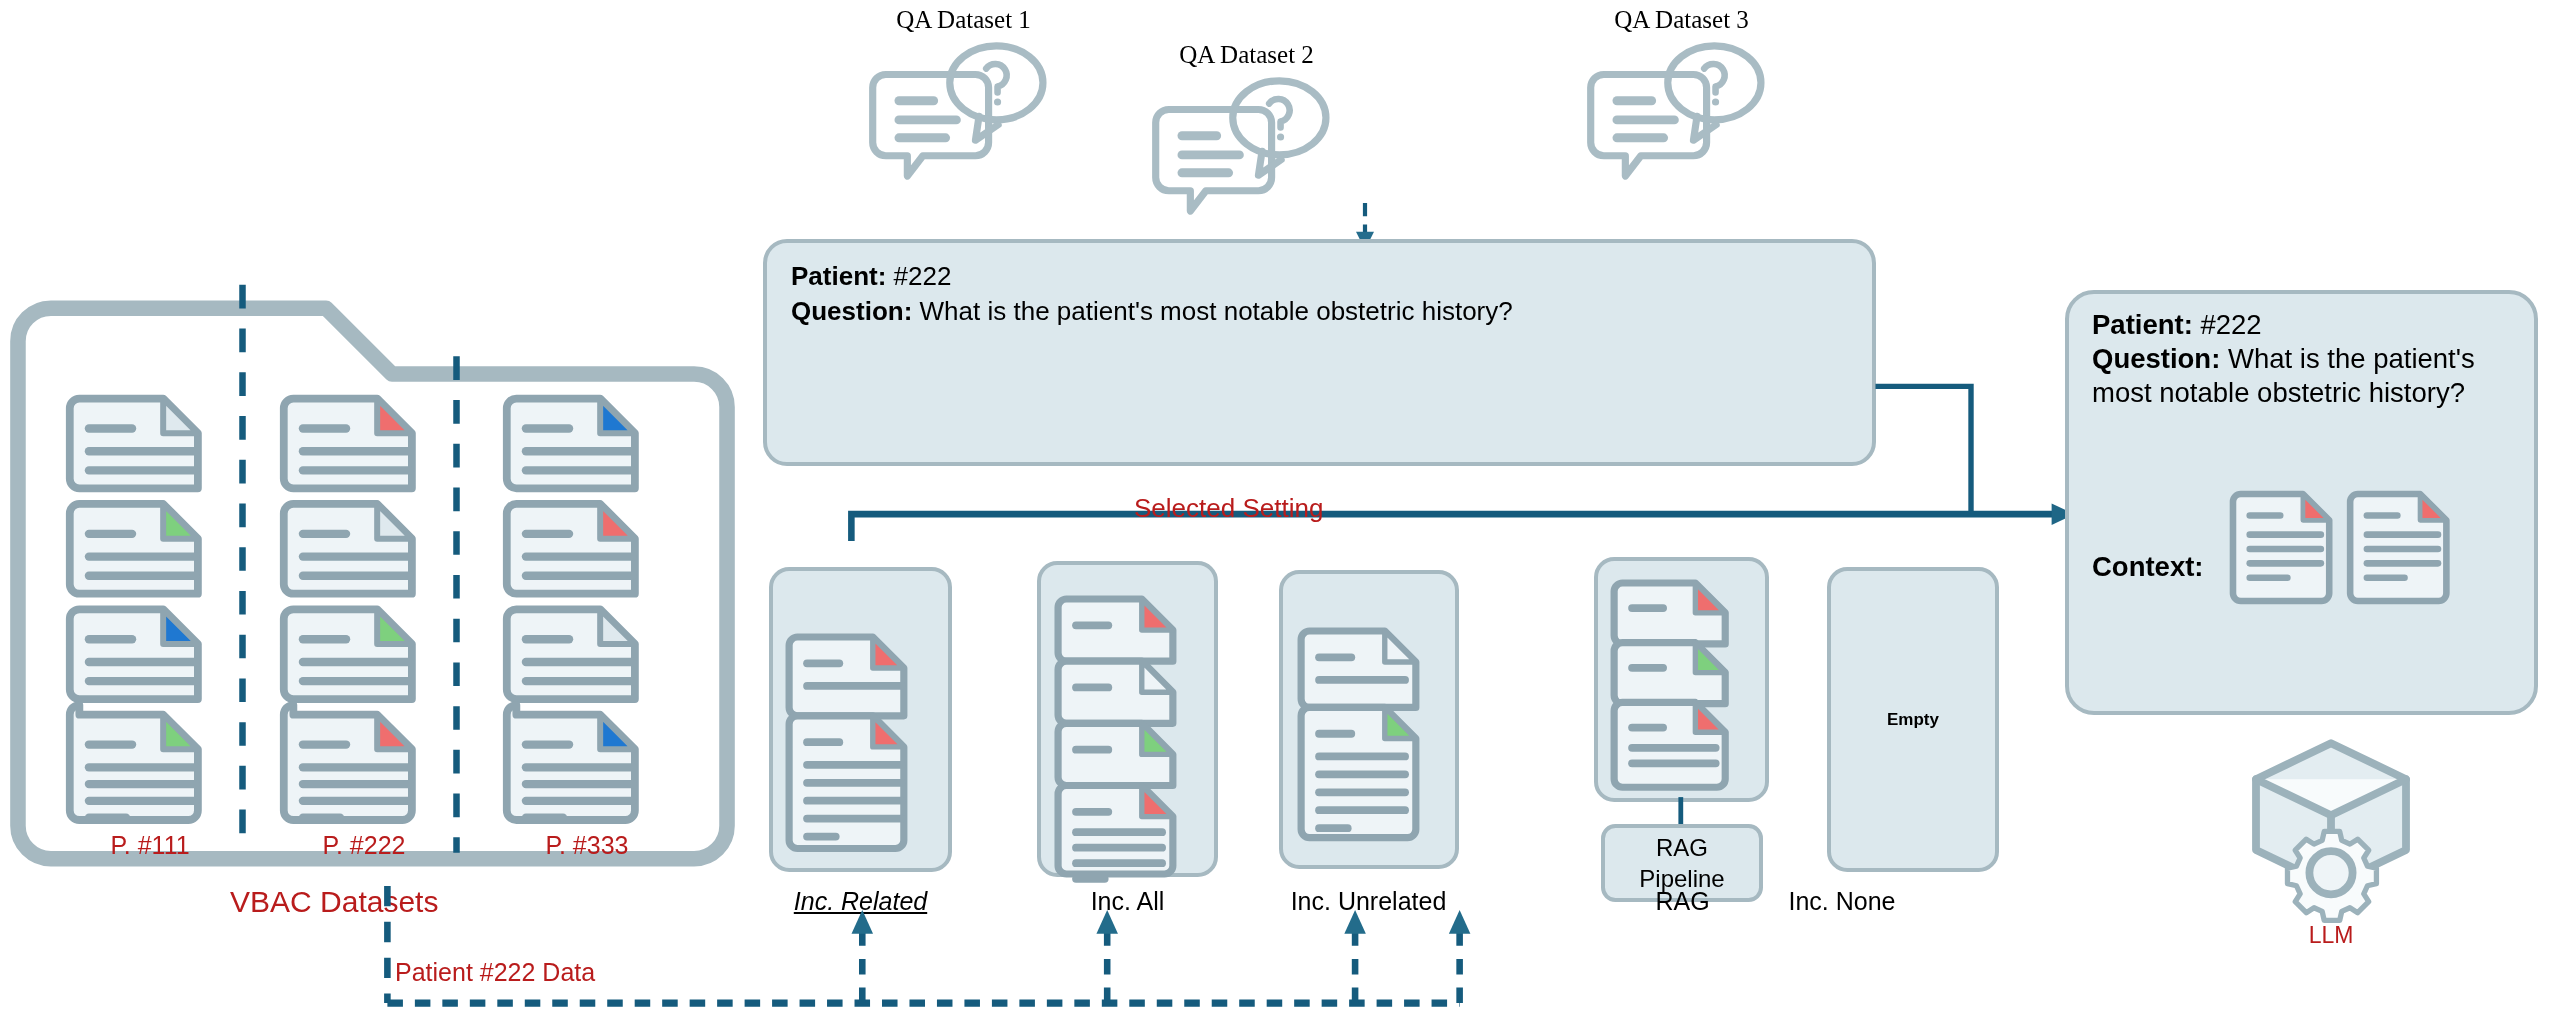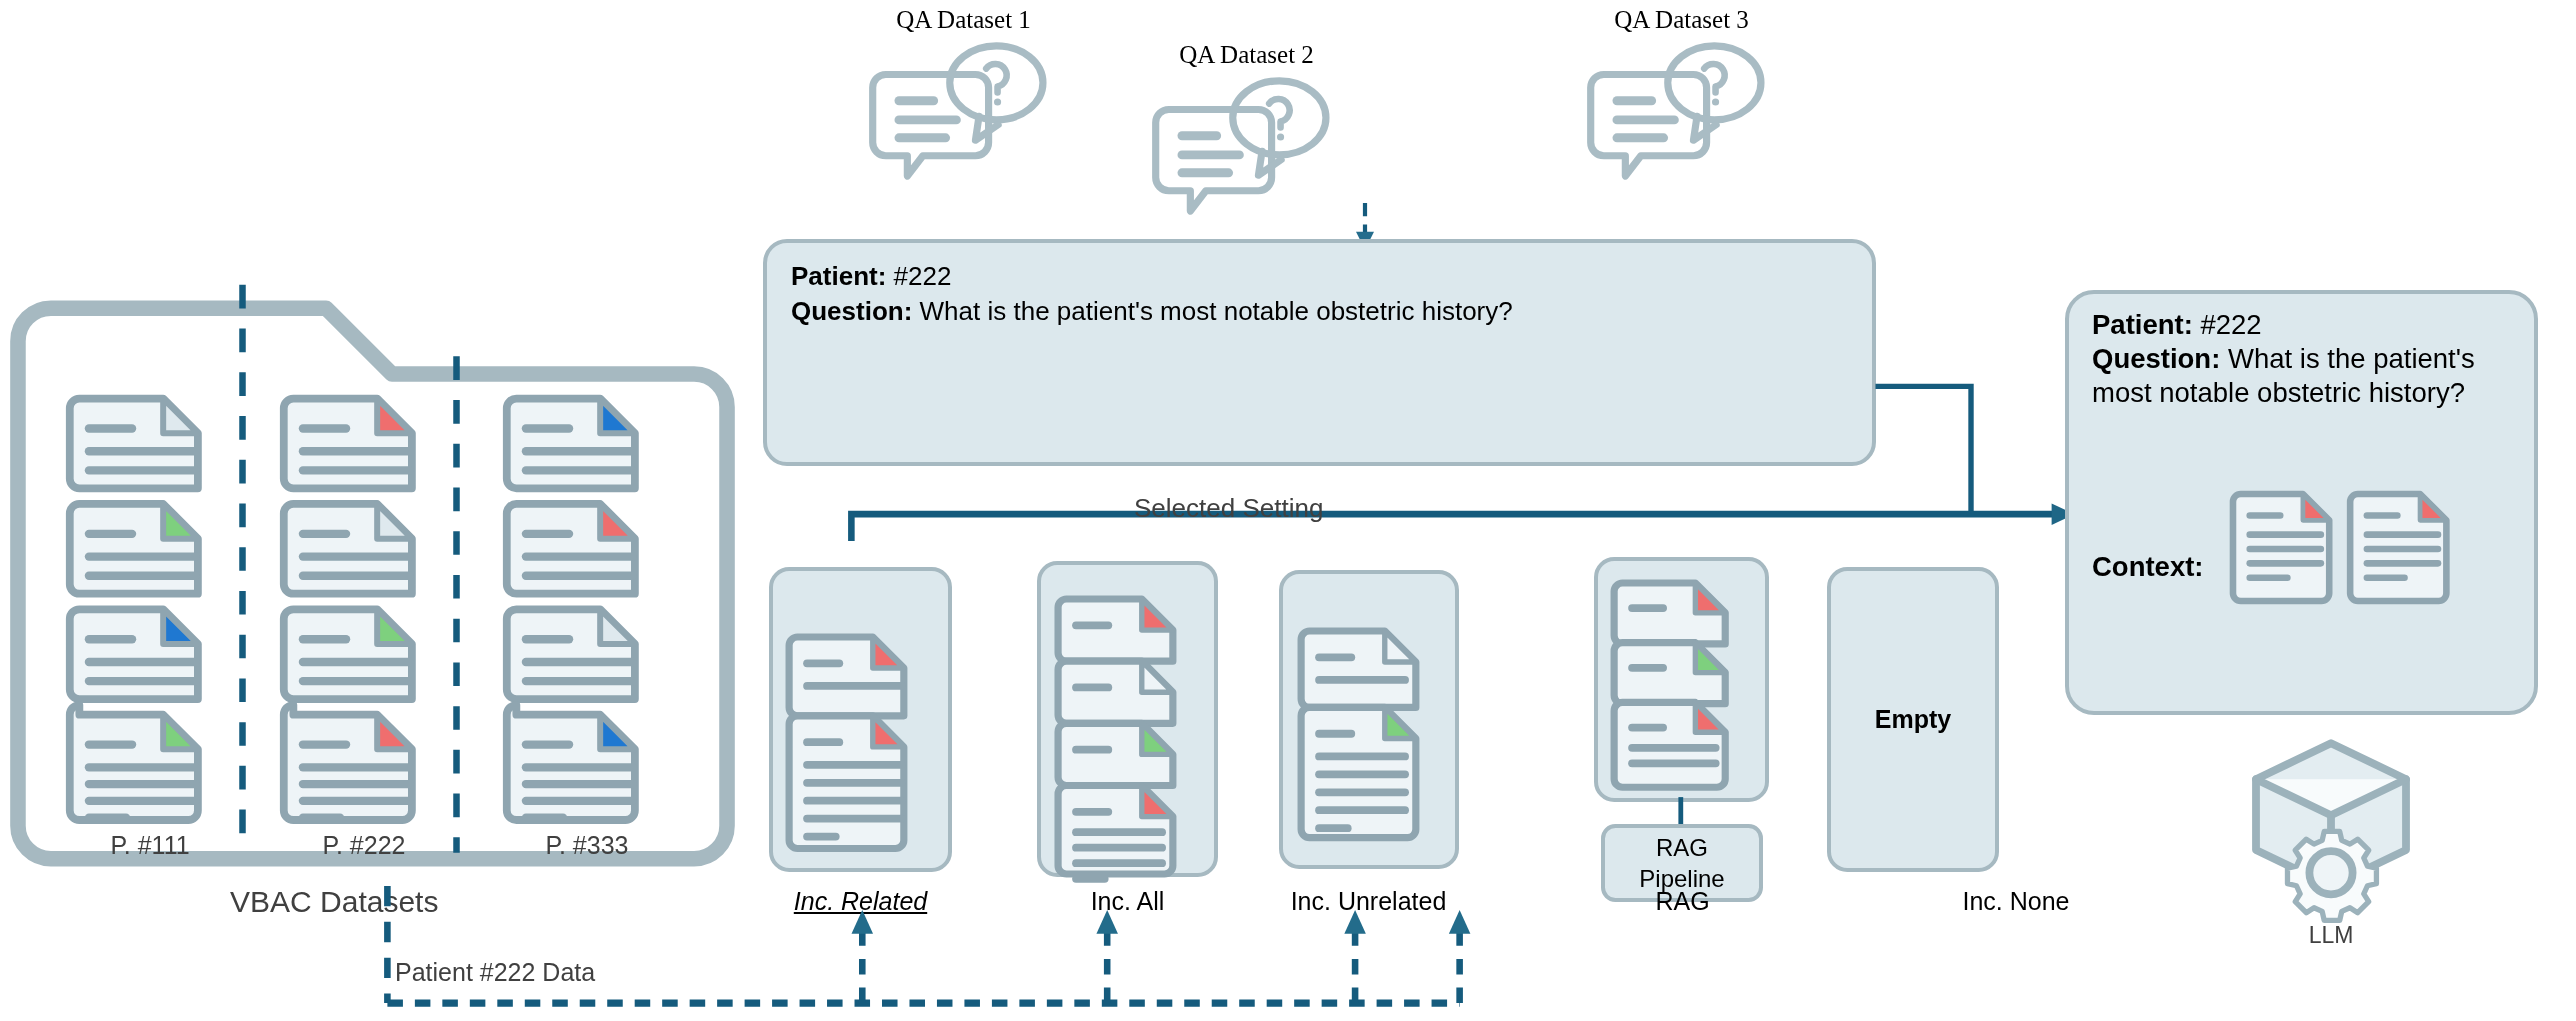--- a/index.html
+++ b/index.html
@@ -2,21 +2,21 @@
 <html style="font-size:9.6px"><head>
 <meta charset="utf-8">
 <style>
   html,body{margin:0;padding:0;background:#ffffff;}
   body{
     width:2576px;height:1021px;position:relative;overflow:hidden;
     font-family:"Liberation Sans", sans-serif;
     color:#000000;
   }
   .abs{position:absolute;}
-  .lbl{font-size:25px;color:#404040;white-space:nowrap;}
+  .lbl{font-size:25px;color:#b91c1c;white-space:nowrap;}
   .lbl-c{text-align:center;}
   svg{display:block;overflow:visible;}
 
   
   #qa-box{
     left:763px;top:239px;width:1113px;height:227px;
     background:#dce8ed;border:4.8px solid #a6b9c1;border-radius:24px;
     box-sizing:border-box;padding:15.6px 24px 0 24px;
   }
   #qa-box .line{font-size:26px;line-height:35px;white-space:nowrap;}
@@ -32,21 +32,21 @@
   #llm-panel .line{font-size:27.5px;line-height:34px;}
   #llm-panel b{font-weight:bold;}
   #llm-panel .setting-val{font-style:italic;text-decoration:underline;}
   #ctx-row{position:absolute;left:23px;top:195px;width:431px;height:120px;}
   #ctx-label{position:absolute;left:23px;top:257px;font-size:27.5px;font-weight:bold;}
 
   
   .setbox{background:#dce8ed;border:4.8px solid #a6b9c1;border-radius:20.3px;box-sizing:border-box;}
   .setcap{font-size:25px;text-align:center;white-space:nowrap;}
   .setcap.sel{font-style:italic;text-decoration:underline;}
-  .empty-txt{font-size:25px;font-weight:bold;text-align:center;}
+  .empty-txt{font-size:17px;font-weight:bold;text-align:center;}
   .ragpipe{background:#dce8ed;border:4.8px solid #a6b9c1;border-radius:14.4px;
            box-sizing:border-box;display:flex;flex-direction:column;
            align-items:center;justify-content:center;font-size:24px;line-height:31px;}
 
   
   .qacap{font-size:25px;text-align:center;white-space:nowrap;font-family:Liberation Serif, serif;}
 </style>
 </head>
 <body>
 
@@ -392,21 +392,21 @@
 </svg>
 <div class="abs ragpipe" style="left:1601px;top:824px;width:162px;height:78px;">
   <div>RAG</div>
   <div>Pipeline</div>
 </div>
 <div class="abs setcap" style="left:1595px;top:887px;width:175px;">RAG</div>
 
 <div class="abs setbox" style="left:1827px;top:567px;width:172px;height:305px;display:flex;align-items:center;justify-content:center;">
   <div class="empty-txt">Empty</div>
 </div>
-<div class="abs setcap" style="left:1917px;top:887px;width:198px;">Inc. None</div>
+<div class="abs setcap" style="left:1743px;top:887px;width:198px;">Inc. None</div>
 
 <svg class="abs" style="left:359px;top:886px;" width="1359" height="135" viewBox="0 0 2270 226">
 
   <line x1="45" y1="0" x2="45" y2="196" stroke="#155b7d" stroke-width="11" stroke-dasharray="34 26"></line>
 
   <line x1="45" y1="196" x2="1840" y2="196" stroke="#155b7d" stroke-width="12" stroke-dasharray="26 20"></line>
 
   <g stroke="#155b7d" stroke-width="11" stroke-dasharray="26 22">
     <line x1="840" y1="196" x2="840" y2="72"></line>
     <line x1="1250" y1="196" x2="1250" y2="72"></line>

